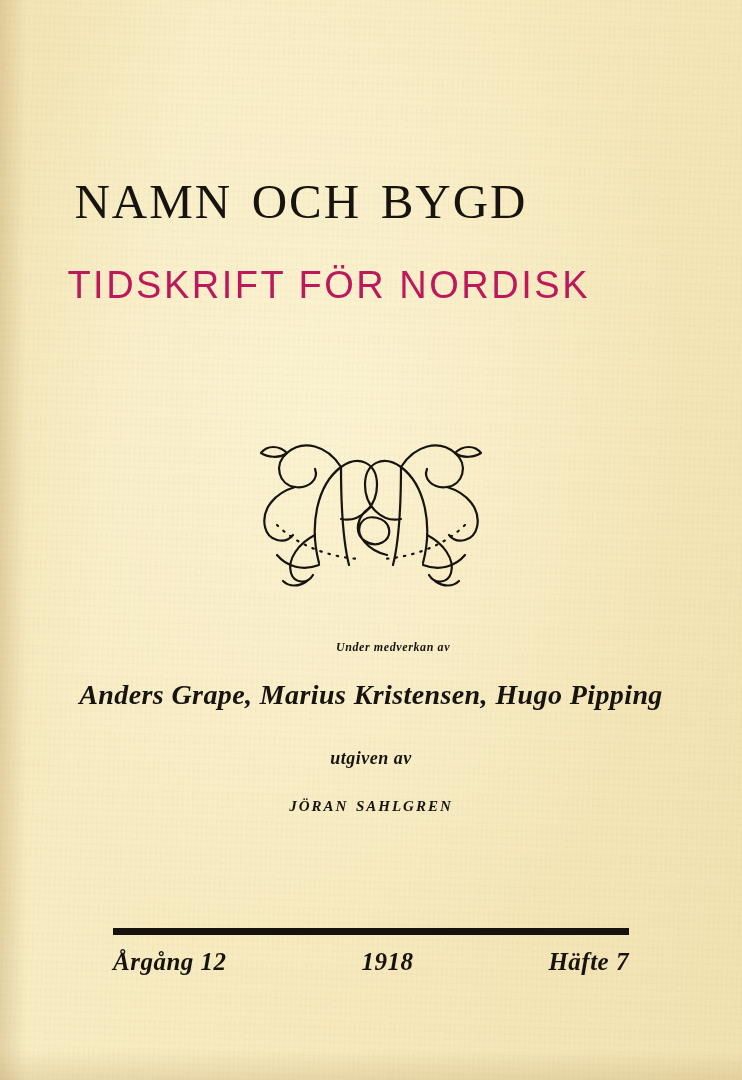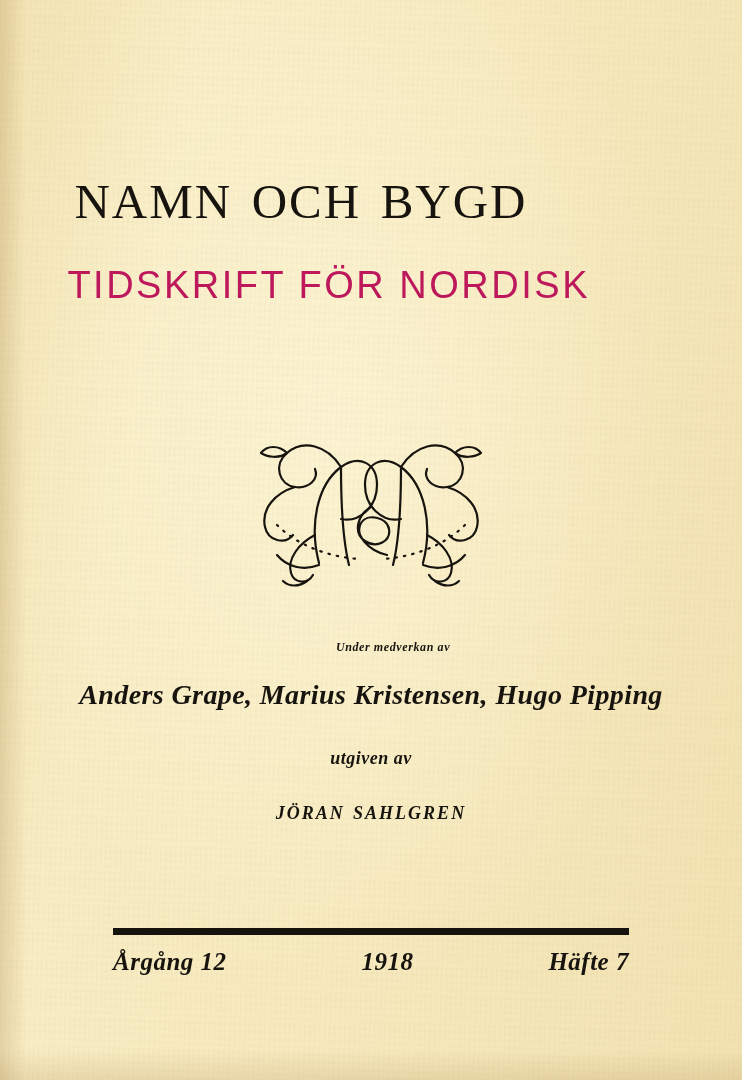--- a/index.html
+++ b/index.html
@@ -127,24 +127,24 @@
     margin-top: 24px;
     letter-spacing: 0.4px;
   }
   .credits-utgiven {
     font-size: 18px;
     font-weight: 700;
     margin-top: 37px;
     letter-spacing: 0.5px;
   }
   .credits-editor {
-    font-size: 25px;
+    font-size: 22px;
     font-weight: 700;
     font-style: italic;
-    margin-top: 28px;
+    margin-top: 22px;
     letter-spacing: 2px;
     font-variant: small-caps;
     text-transform: lowercase;
   }
 
   .rule {
     position: absolute;
     top: 928px;
     left: 113px;
     width: 516px;

